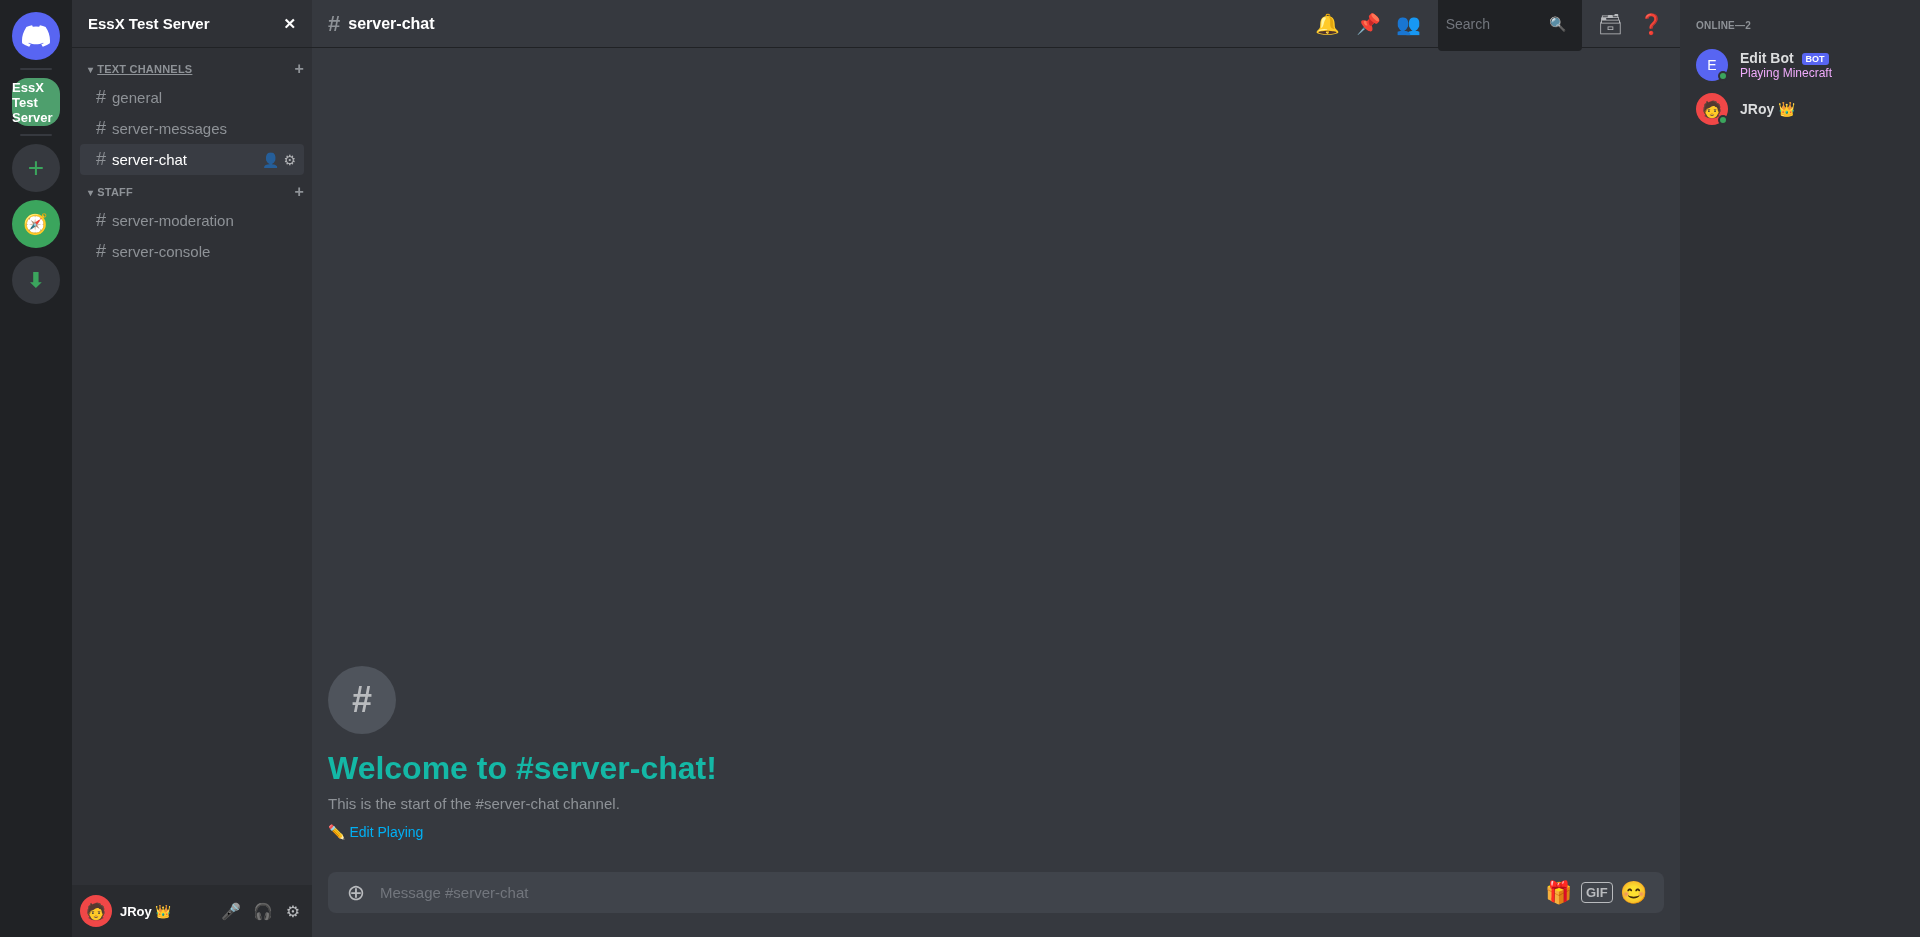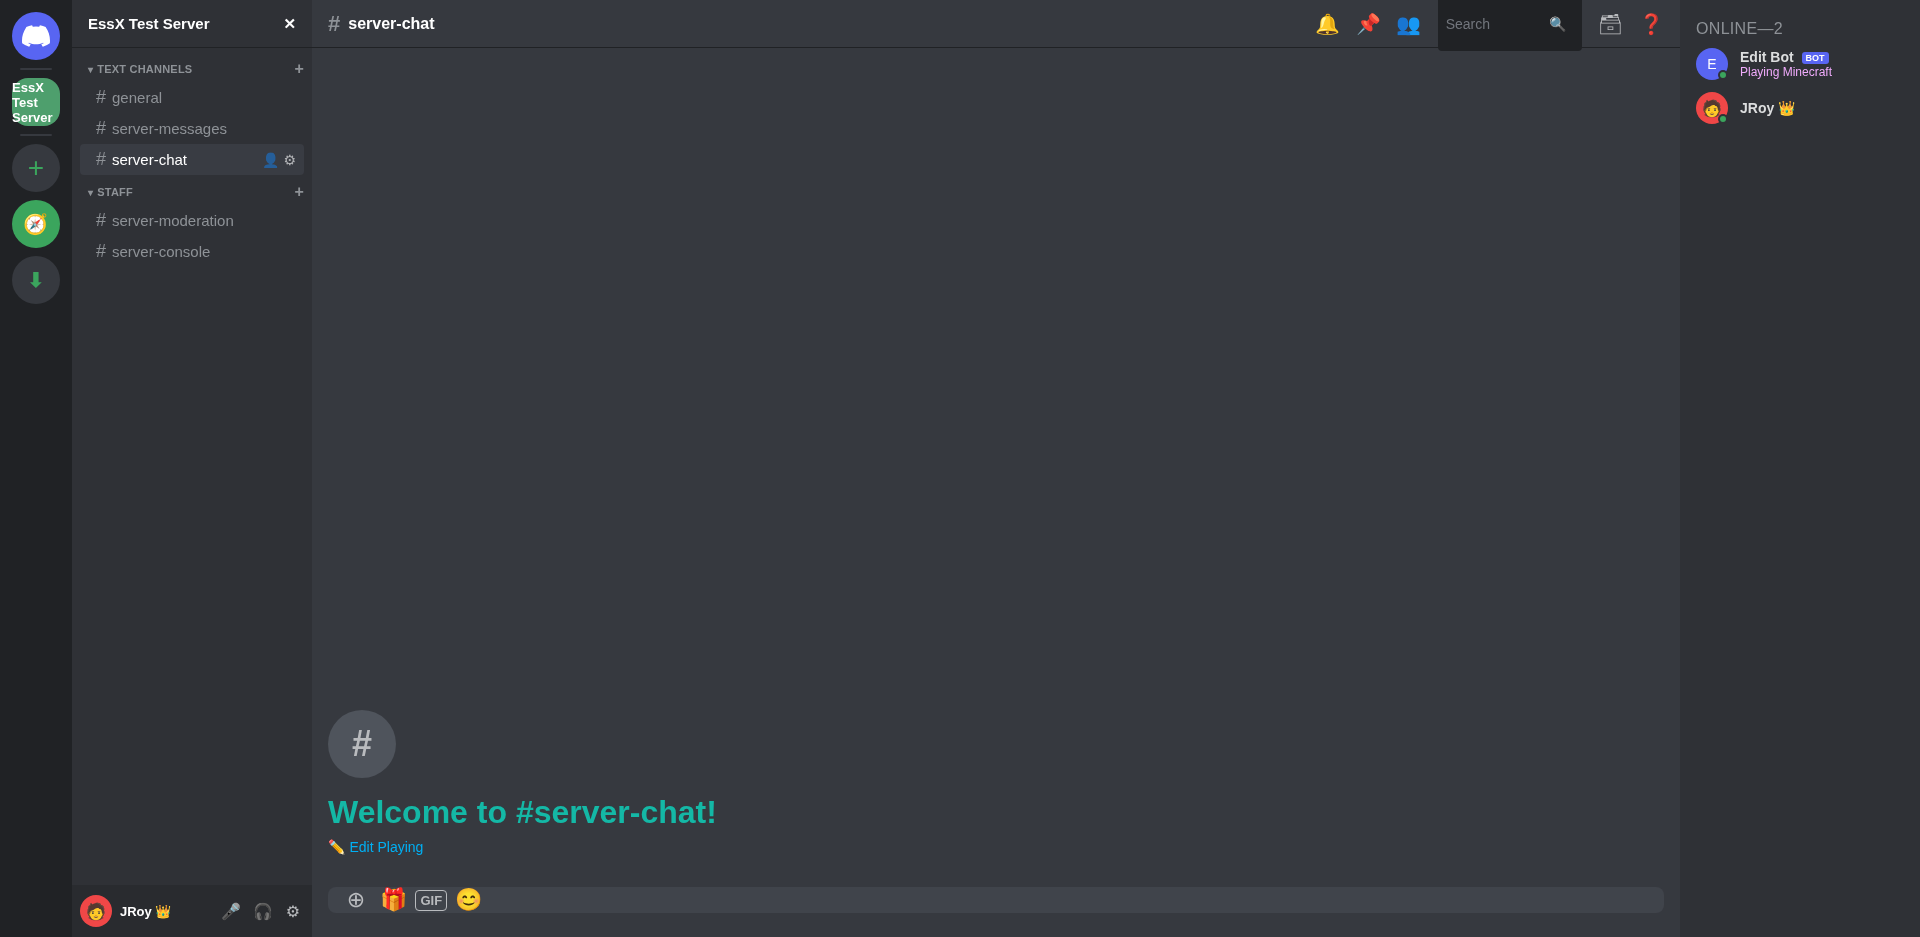--- a/index.html
+++ b/index.html
@@ -61,21 +61,21 @@
     .chat-input-area { padding: 0 16px 24px; flex-shrink: 0; }
     .chat-input-box { background: #40444b; border-radius: 8px; display: flex; align-items: center; padding: 0 16px; gap: 12px; }
     .chat-input-box .add-btn { font-size: 22px; color: #b9bbbe; cursor: pointer; width: 24px; text-align: center; }
     .chat-input-box input { flex: 1; background: transparent; border: none; outline: none; color: #dcddde; font-size: 15px; padding: 12px 0; }
     .chat-input-box input::placeholder { color: #72767d; }
     .chat-input-actions { display: flex; gap: 8px; align-items: center; }
     .chat-input-actions span { font-size: 22px; color: #b9bbbe; cursor: pointer; }
 
     
     .members-sidebar { width: 240px; background: #2f3136; padding: 16px 8px; flex-shrink: 0; overflow-y: auto; }
-    .members-section-title { font-size: 16px; font-weight: 400; color: #8e9297; text-transform: uppercase; letter-spacing: 0.02em; padding: 4px 8px; }
+    .members-section-title { font-size: 10px; font-weight: 700; color: #8e9297; text-transform: uppercase; letter-spacing: 0.02em; padding: 4px 8px; margin-bottom: 8px; }
     .member-item { display: flex; align-items: center; gap: 12px; padding: 6px 8px; border-radius: 4px; cursor: pointer; }
     .member-avatar { width: 32px; height: 32px; border-radius: 50%; display: flex; align-items: center; justify-content: center; font-size: 14px; flex-shrink: 0; position: relative; }
     .member-avatar .status-dot { width: 10px; height: 10px; border-radius: 50%; background: #3ba55d; position: absolute; bottom: 0; right: 0; border: 2px solid #2f3136; }
     .member-info { flex: 1; }
     .member-name { font-size: 14px; font-weight: 600; color: #dcddde; }
     .member-activity { font-size: 12px; color: #f0abfc; }
     .bot-badge { background: #5865f2; color: #fff; font-size: 9px; font-weight: 700; padding: 1px 4px; border-radius: 3px; margin-left: 4px; vertical-align: middle; }
 
     
     ::-webkit-scrollbar { width: 4px; }
@@ -114,21 +114,21 @@
     <div class="server-header">
       <span>EssX Test Server</span>
       <span>✕</span>
     </div>
 
     <div class="channel-list">
 
       <div class="channel-category">
         <div class="category-header">
           <span style="margin-right:4px; font-size:10px;">▾</span>
-          <span style="flex:1;">TEXT CHANNELS</span>
+          <span style="flex:1;text-decoration:underline;">TEXT CHANNELS</span>
           <span class="add-btn">+</span>
         </div>
         <div class="channel-item">
           <span class="hash">#</span>
           <span>general</span>
         </div>
         <div class="channel-item">
           <span class="hash">#</span>
           <span>server-messages</span>
         </div>
@@ -192,30 +192,32 @@
         <span title="Help">❓</span>
       </div>
     </div>
 
     <div class="chat-content">
       <div class="welcome-area">
         <div class="welcome-icon">
           <span style="color:#b9bbbe; font-size:36px; font-weight:700;">#</span>
         </div>
         <div class="welcome-title">Welcome to #server-chat!</div>
+        <div class="welcome-desc">This is the start of the #server-chat channel.</div>
         <button class="edit-channel-btn">
           <span>✏️</span>
           <span>Edit Playing</span>
         </button>
       </div>
     </div>
 
     <div class="chat-input-area">
       <div class="chat-input-box">
         <span class="add-btn">⊕</span>
+        <input type="text" placeholder="Message #server-chat" style="">
         <div class="chat-input-actions">
           <span title="Send Gift">🎁</span>
           <span title="GIF" style="font-size:13px; font-weight:700; color:#b9bbbe; border: 1px solid #b9bbbe; border-radius:4px; padding:2px 4px;">GIF</span>
           <span title="Emoji">😊</span>
         </div>
       </div>
     </div>
   </div>
 
   <div class="members-sidebar">

